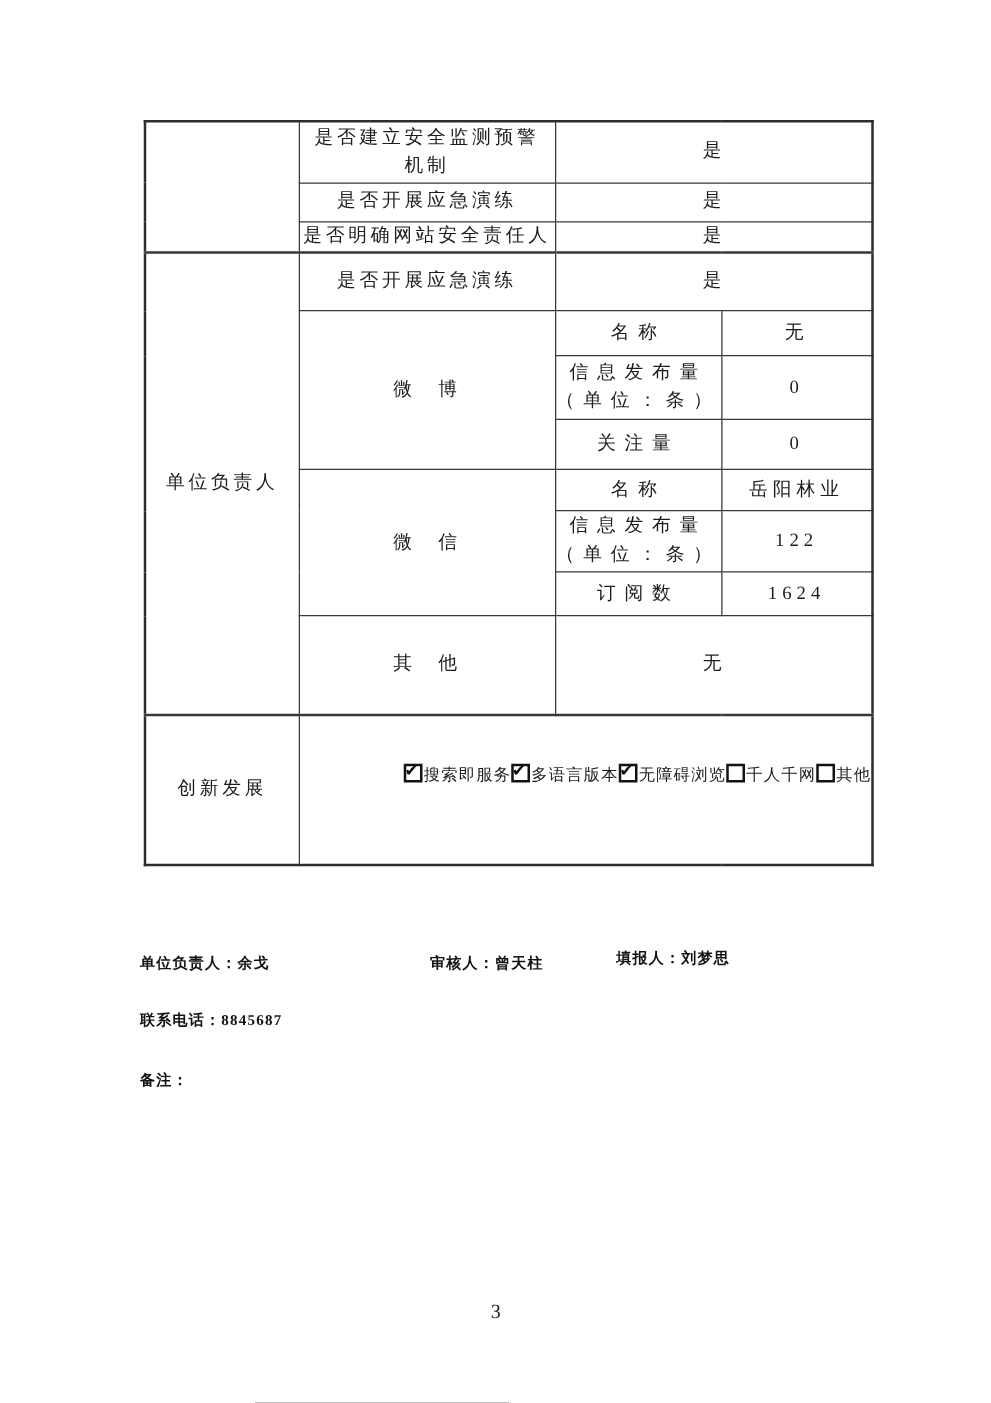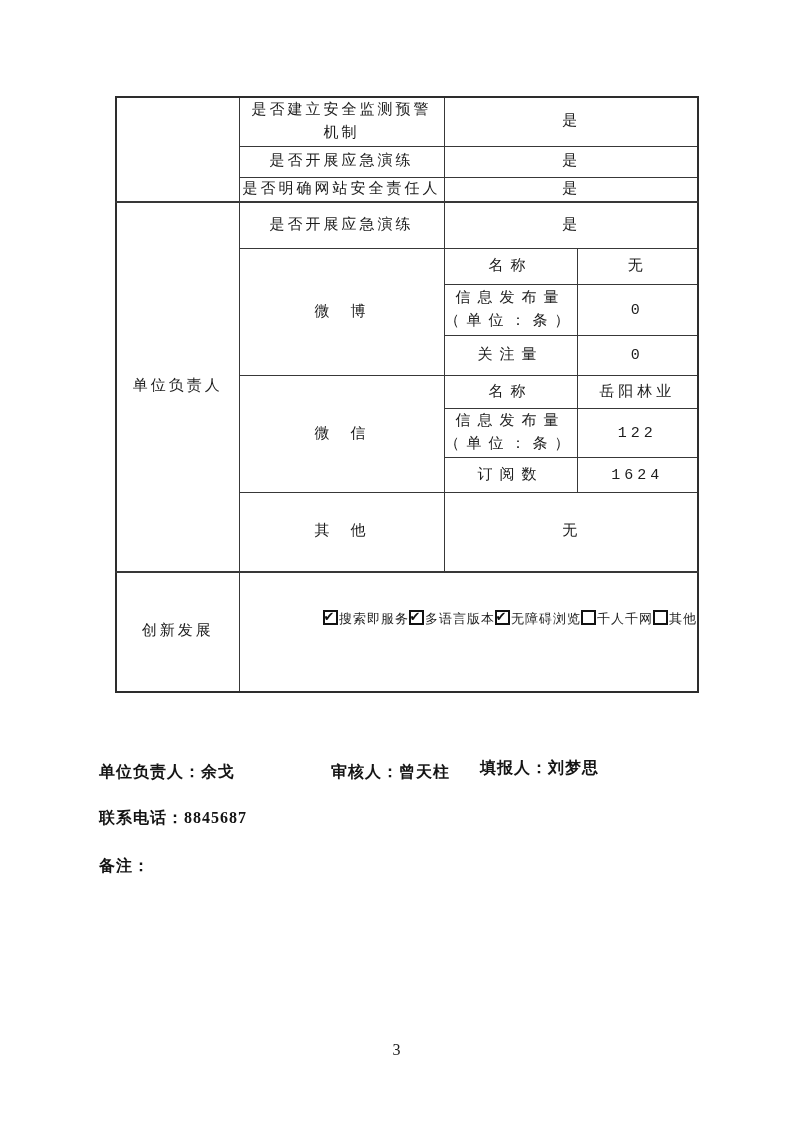--- a/index.html
+++ b/index.html
@@ -12,21 +12,20 @@
     color:#1c1c1c;
     overflow:hidden;
   }
   
   table.report{
     position:absolute;left:115px;top:96px;
     width:582px;
     border-collapse:collapse;
     table-layout:fixed;
     border:2px solid #2d2d2d;
-    font-family:Liberation Mono, monospace;
   }
   table.report td{
     border:1px solid #383838;
     text-align:center;
     vertical-align:middle;
     font-size:15px;
     line-height:1.55;
     padding:0;
     overflow:hidden;
   }
@@ -66,24 +65,25 @@
     left:-1.5px;top:-5px;
     font-size:13px;
     font-weight:bold;
     color:#0d0d0d;
     font-family:"DejaVu Sans",sans-serif;
   }
   
   .ft{
     position:absolute;
     font-weight:bold;
-    font-size:16px;
+    font-size:12px;
     letter-spacing:1px;
     white-space:nowrap;
     color:#141414;
+    margin-left:13px;
   }
   .pageno{
     position:absolute;
     left:0;right:0;
     top:1041px;
     text-align:center;
     font-size:16px;
     letter-spacing:0;
     color:#222;
   }

